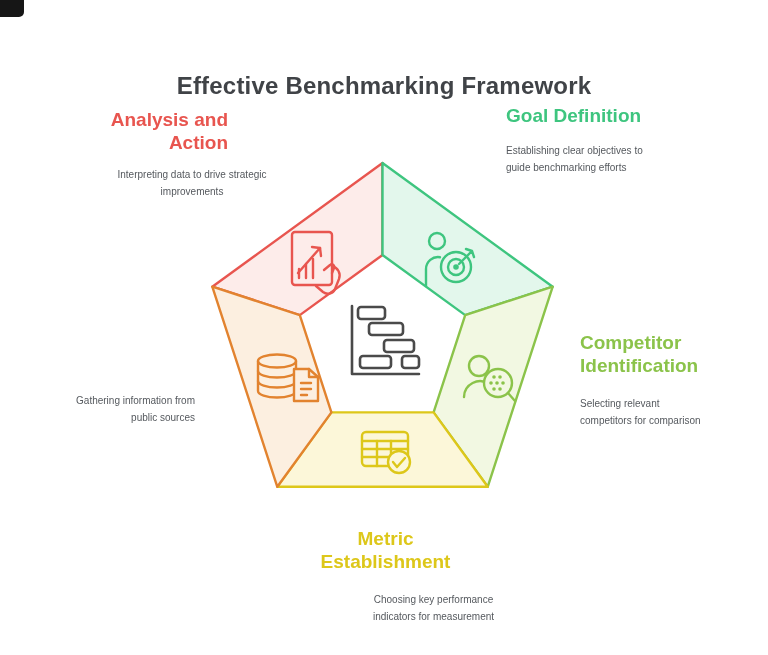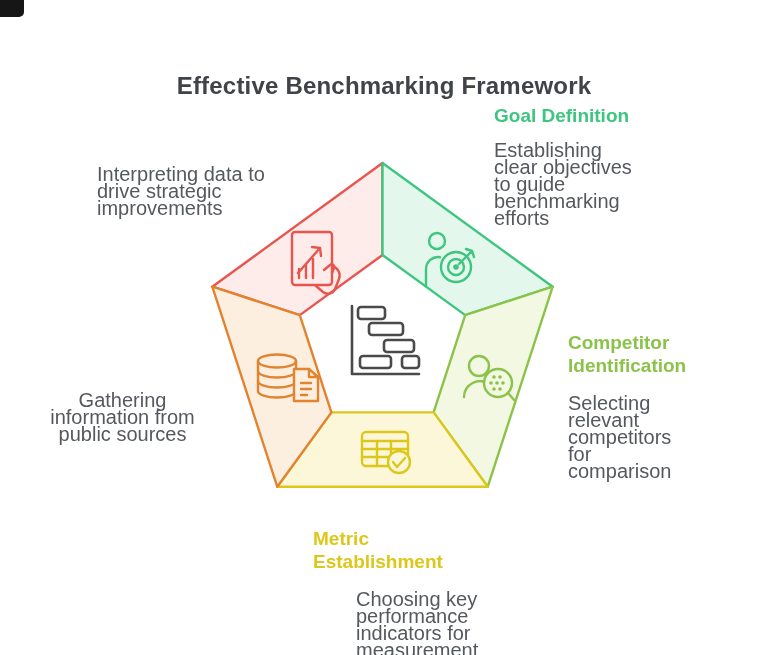--- a/index.html
+++ b/index.html
@@ -13,24 +13,24 @@
   }
   .main-title{
     position:absolute;left:0;top:48px;width:768px;text-align:center;
     font-size:24px;font-weight:bold;color:var(--title-text);letter-spacing:.2px;margin-top:24px;
   }
   .diagram-svg{position:absolute;left:0;top:0;}
   .seg{stroke-width:2.4;stroke-linejoin:round;}
   .icon{fill:none;stroke-width:2.4;stroke-linecap:round;stroke-linejoin:round;}
   .txt{position:absolute;}
   .sec-title{font-size:19px;font-weight:600;line-height:23px;}
-  .sec-desc{font-size:20px;line-height:17px;color:var(--desc-text);}
+  .sec-desc{font-size:10px;line-height:17px;color:var(--desc-text);}
   .c-red{color:var(--red);} .c-green{color:var(--green);} .c-lime{color:var(--lime);}
   .c-yellow{color:var(--yellow);} .c-orange{color:var(--orange);}
-  .ta-r{text-align:right;} .ta-c{} .ta-l{text-align:left;}
+  .ta-r{text-align:right;} .ta-c{text-align:center;} .ta-l{text-align:left;margin-left:12px;}
 </style>
 </head>
 <body>
 
 <div class="stage">
 
   <div class="corner-mark"></div>
 
   <div class="main-title">Effective Benchmarking Framework</div>
 
@@ -97,26 +97,27 @@
     <g class="icon" style="stroke:var(--icon-dark);stroke-width:2.6">
       <path d="M352 306 v68 h67"></path>
       <rect x="358" y="307" width="27" height="12" rx="3"></rect>
       <rect x="369" y="323" width="34" height="12" rx="3"></rect>
       <rect x="384" y="340" width="30" height="12" rx="3"></rect>
       <rect x="360" y="356" width="31" height="12" rx="3"></rect>
       <rect x="402" y="356" width="17" height="12" rx="3"></rect>
     </g>
   </svg>
 
+  <div class="txt sec-title c-red ta-r" style="left:88px;top:108px;width:140px;">Analysis and Action</div>
   <div class="txt sec-desc ta-c" style="left:97px;top:166px;width:190px;">Interpreting data to drive strategic improvements</div>
 
   <div class="txt sec-title c-green ta-l" style="left:494px;top:104px;width:220px;">Goal Definition</div>
   <div class="txt sec-desc ta-l" style="left:494px;top:142px;width:150px;">Establishing clear objectives to guide benchmarking efforts</div>
 
   <div class="txt sec-title c-lime ta-l" style="left:568px;top:331px;width:140px;">Competitor Identification</div>
   <div class="txt sec-title c-yellow ta-c" style="left:313px;top:527px;width:145px;">Metric Establishment</div>
 
   <div class="txt sec-desc ta-l" style="left:568px;top:395px;width:130px;">Selecting relevant competitors for comparison</div>
   <div class="txt sec-desc ta-c" style="left:309px;top:591px;width:155px;margin-left:47px;">Choosing key performance indicators for measurement</div>
 
-  <div class="txt sec-desc ta-r" style="left:50px;top:392px;width:145px;text-align:center;">Gathering information from public sources</div>
+  <div class="txt sec-desc ta-r" style="left:50px;top:392px;width:145px;">Gathering information from public sources</div>
 
 </div>
 
 </body></html>

